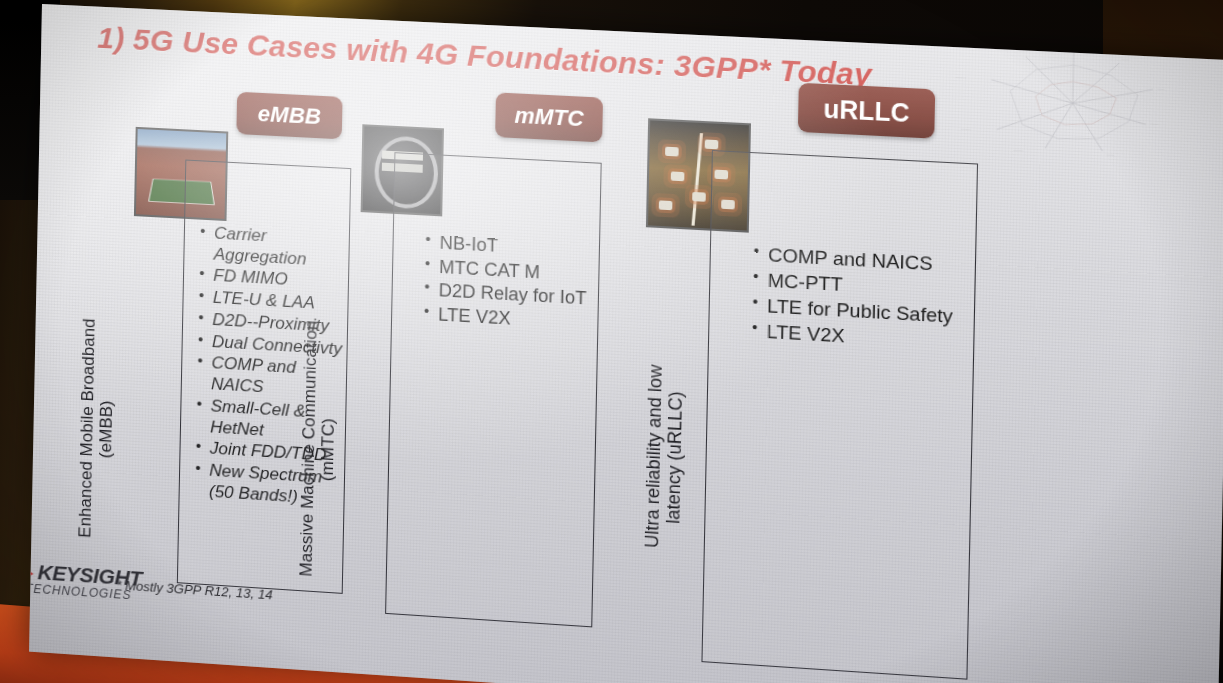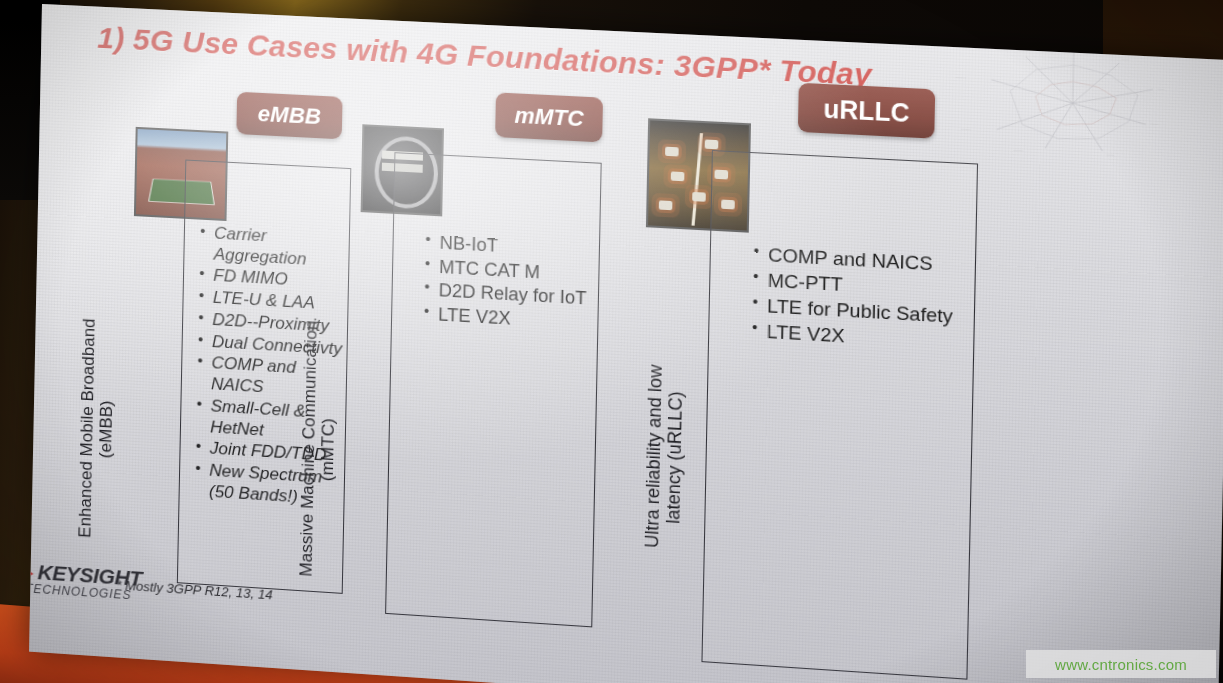--- a/index.html
+++ b/index.html
@@ -450,17 +450,14 @@
           <div class="logo-name">KEYSIGHT</div>
           <div class="logo-sub">TECHNOLOGIES</div>
         </div>
 
       </div>
     </div>
   </div>
 
   <div class="vignette"></div>
 
-  <div class="watermark">
-    <span>www.cntronics.com</span>
-  </div>
 
 </div>
 
 </body></html>

